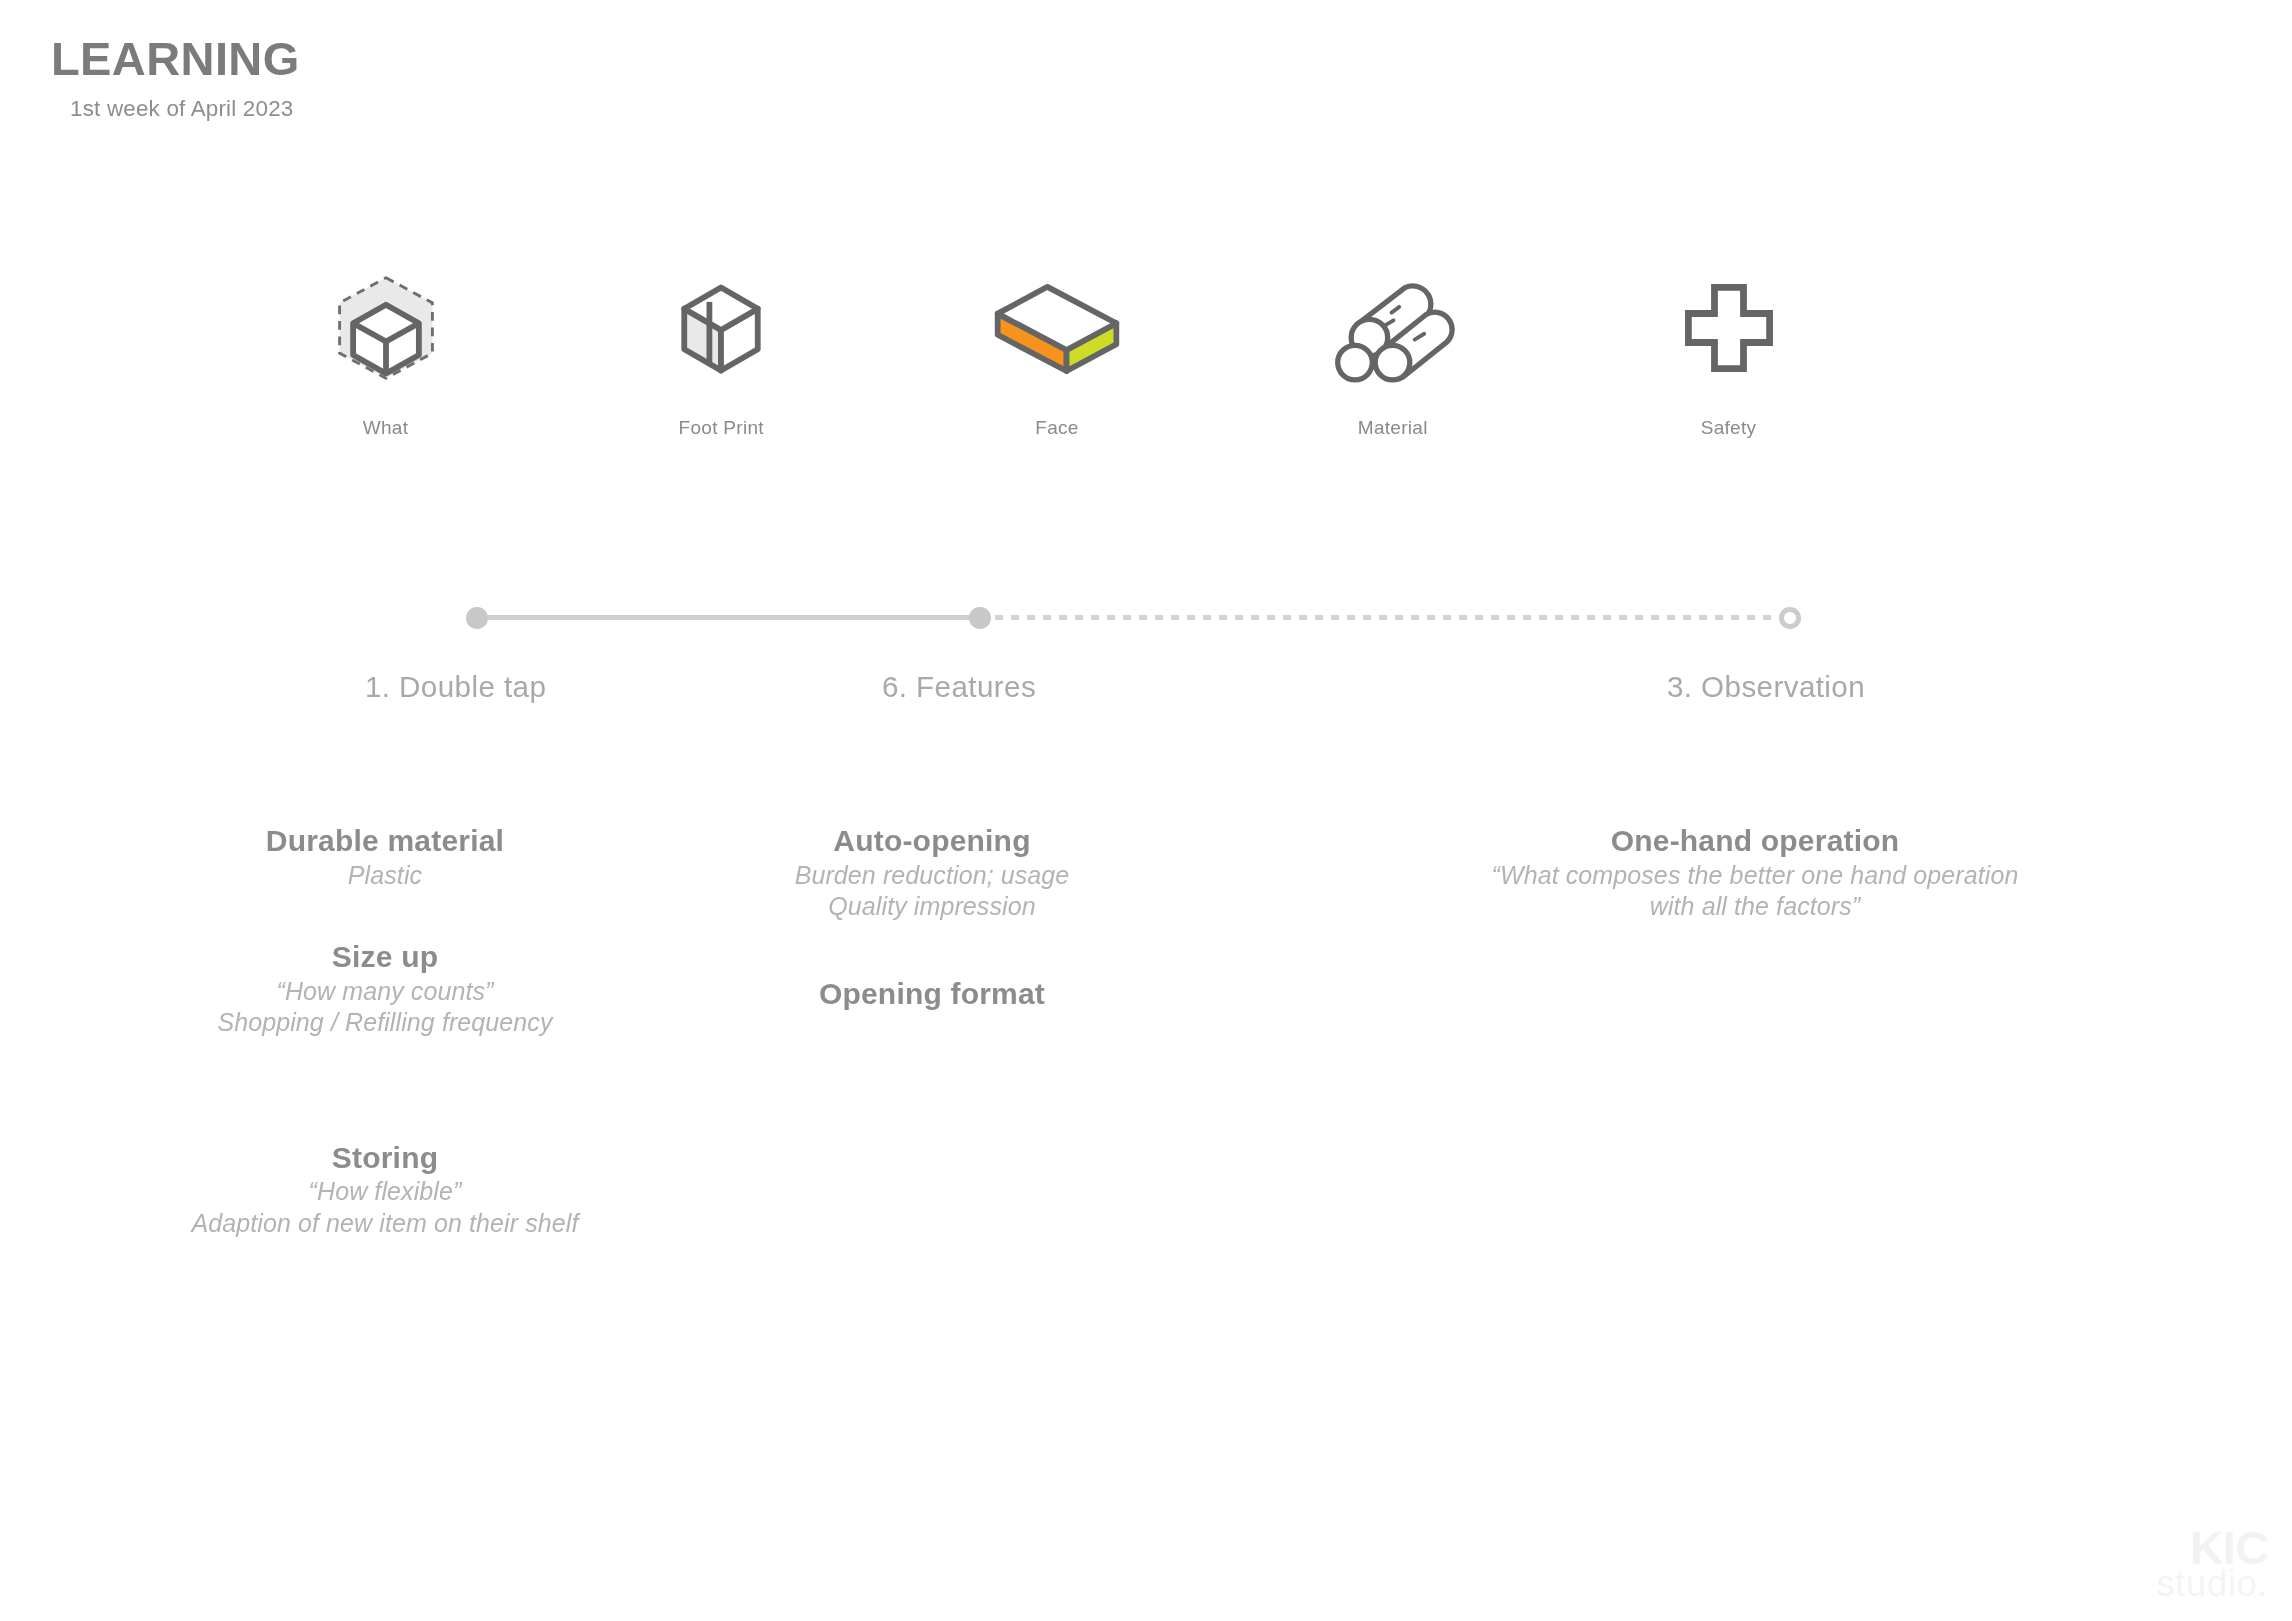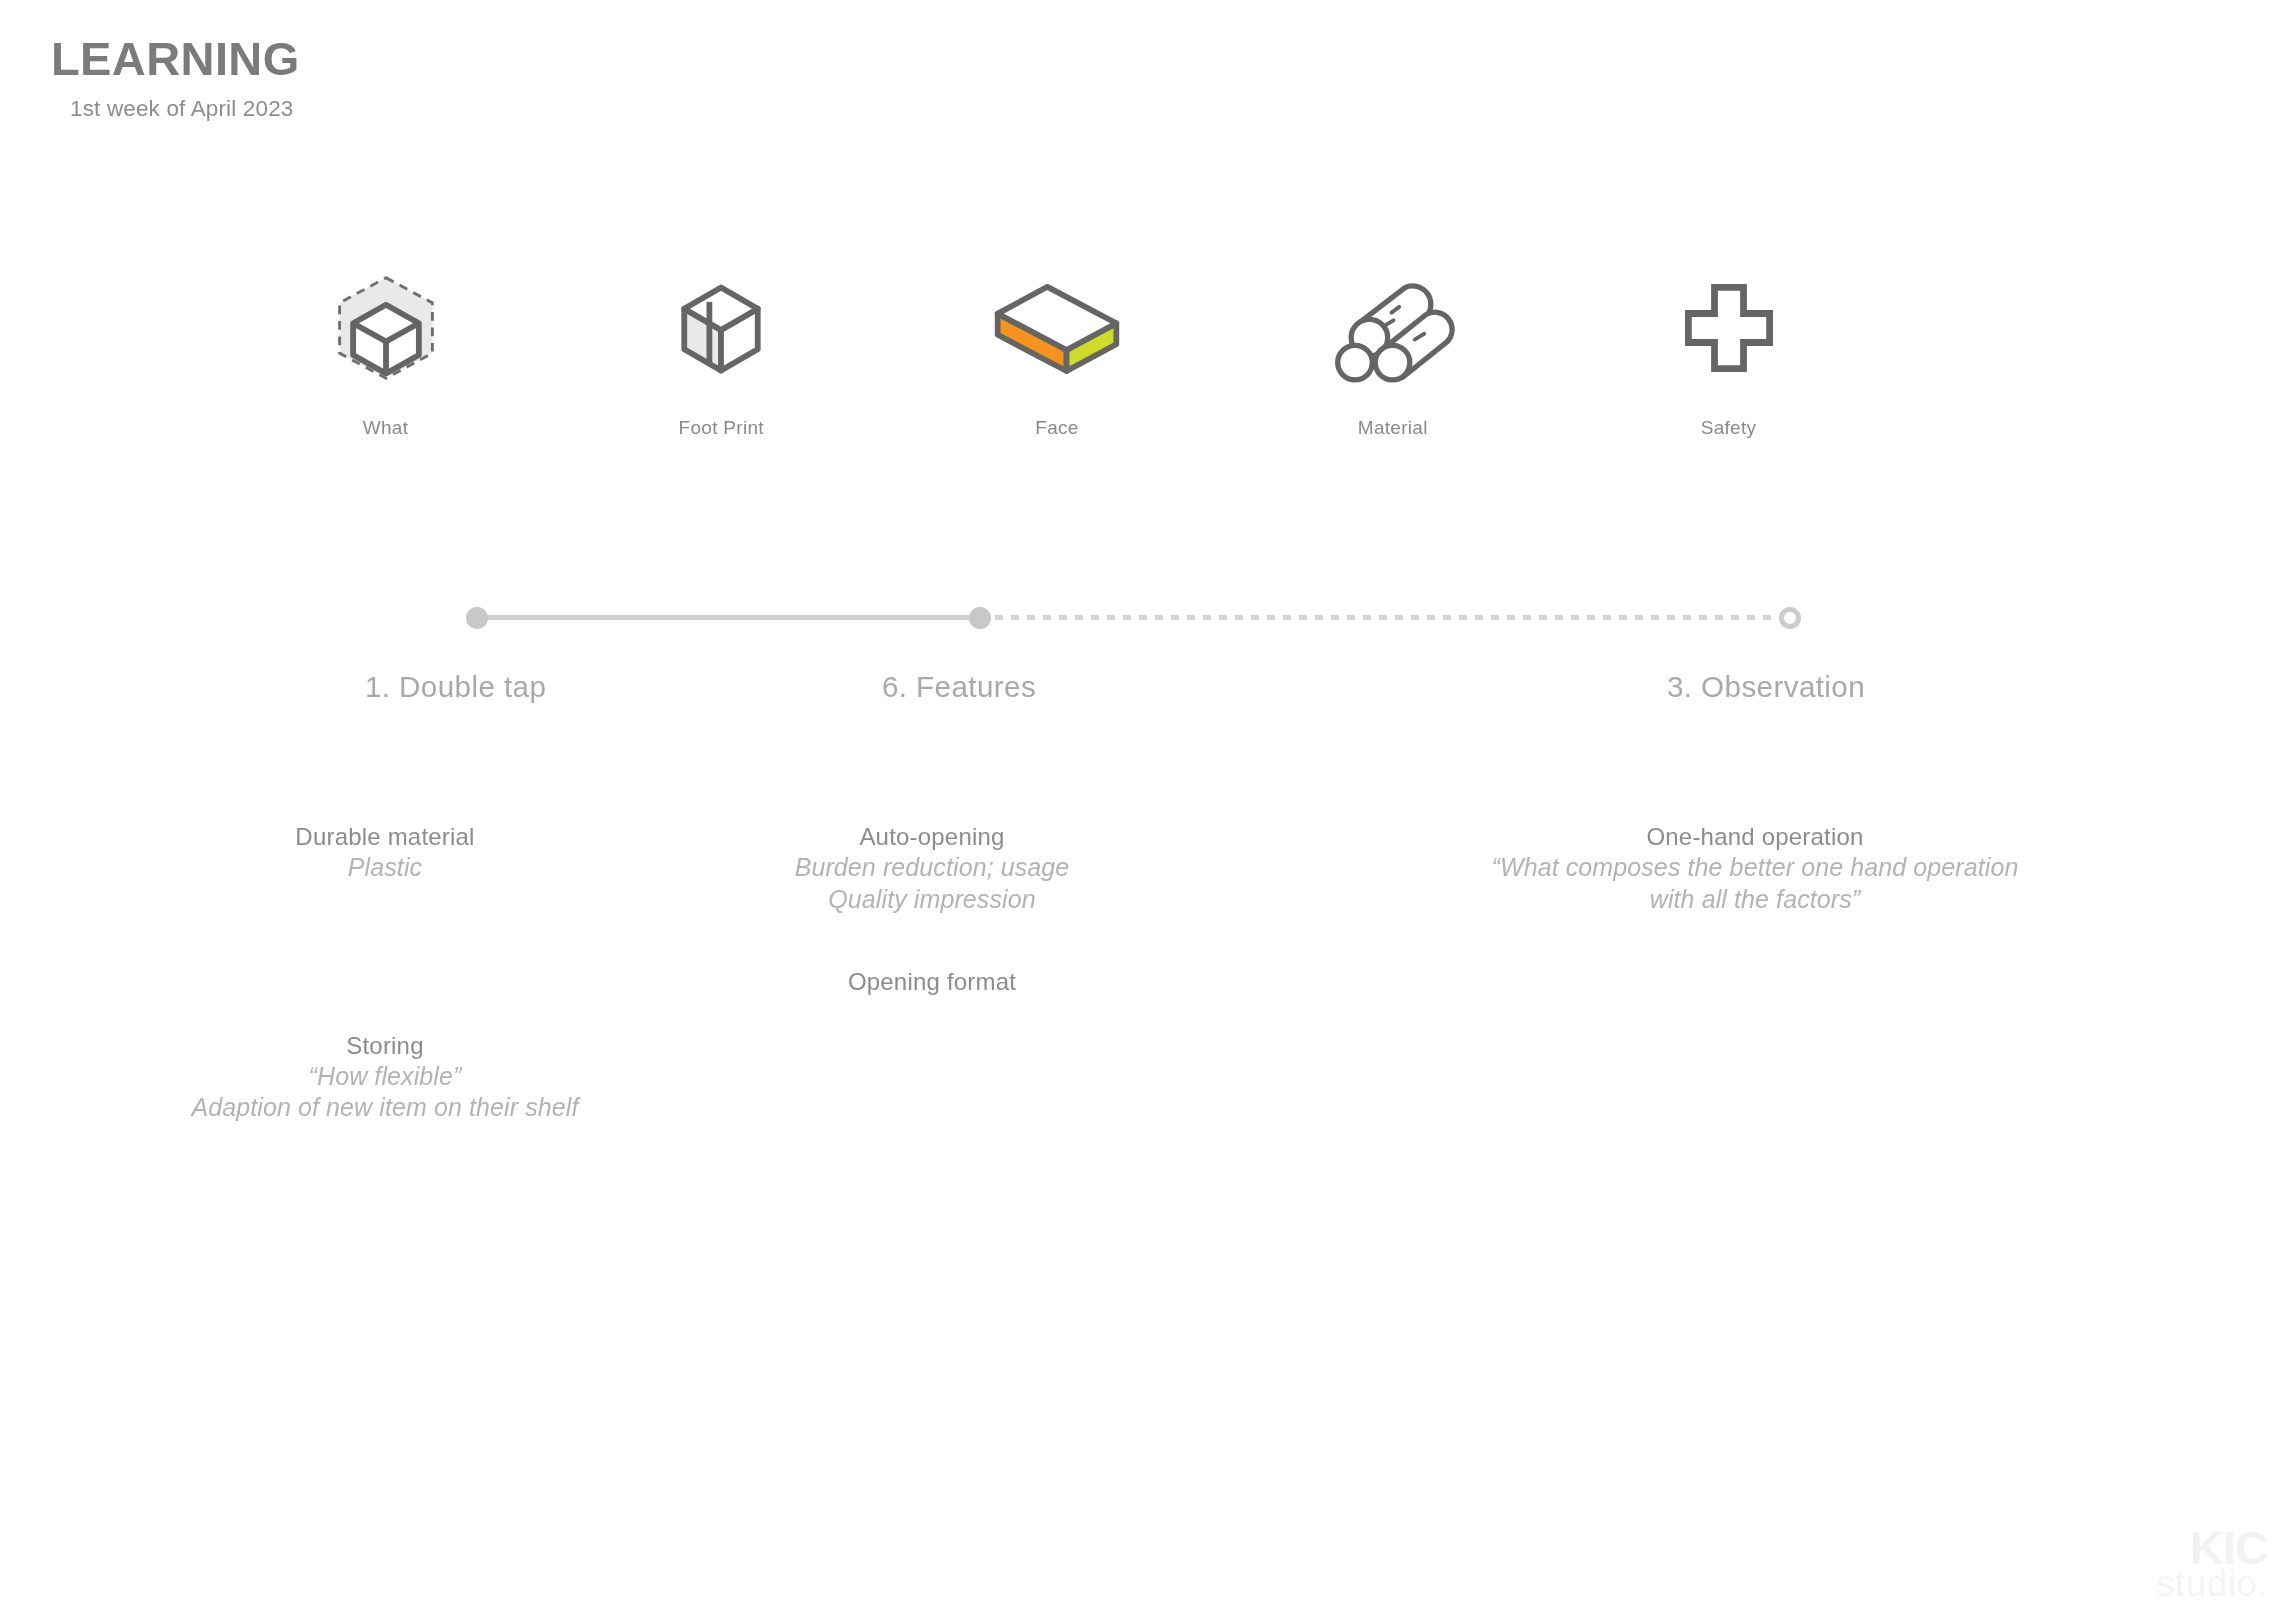--- a/index.html
+++ b/index.html
@@ -159,22 +159,22 @@
     position: absolute;
     top: 0;
     text-align: center;
   }
   #column-1 { left: 161px;  width: 448px; }
   #column-2 { left: 708px;  width: 448px; }
   #column-3 { left: 1397px; width: 716px; }
 
   .block { margin-bottom: 0; }
   .block-title {
-    font-size: 24px;
-    font-weight: normal;
+    font-size: 30px;
+    font-weight: bold;
     color: #8c8c8c;
     letter-spacing: 0.2px;
     line-height: 1.25;
   }
   .block-line {
     font-size: 25px;
     font-style: italic;
     font-weight: 300;
     color: #b3b3b3;
     line-height: 1.26;
@@ -308,20 +308,25 @@
   </div>
 
   <div id="columns">
 
     <div class="column" id="column-1">
       <div class="block">
         <div class="block-title">Durable material</div>
         <div class="block-line">Plastic</div>
       </div>
       <div class="spacer-sm"></div>
+      <div class="block">
+        <div class="block-title">Size up</div>
+        <div class="block-line">“How many counts”</div>
+        <div class="block-line">Shopping / Refilling frequency</div>
+      </div>
       <div class="spacer-lg"></div>
       <div class="block">
         <div class="block-title">Storing</div>
         <div class="block-line">“How flexible”</div>
         <div class="block-line">Adaption of new item on their shelf</div>
       </div>
     </div>
 
     <div class="column" id="column-2">
       <div class="block">

